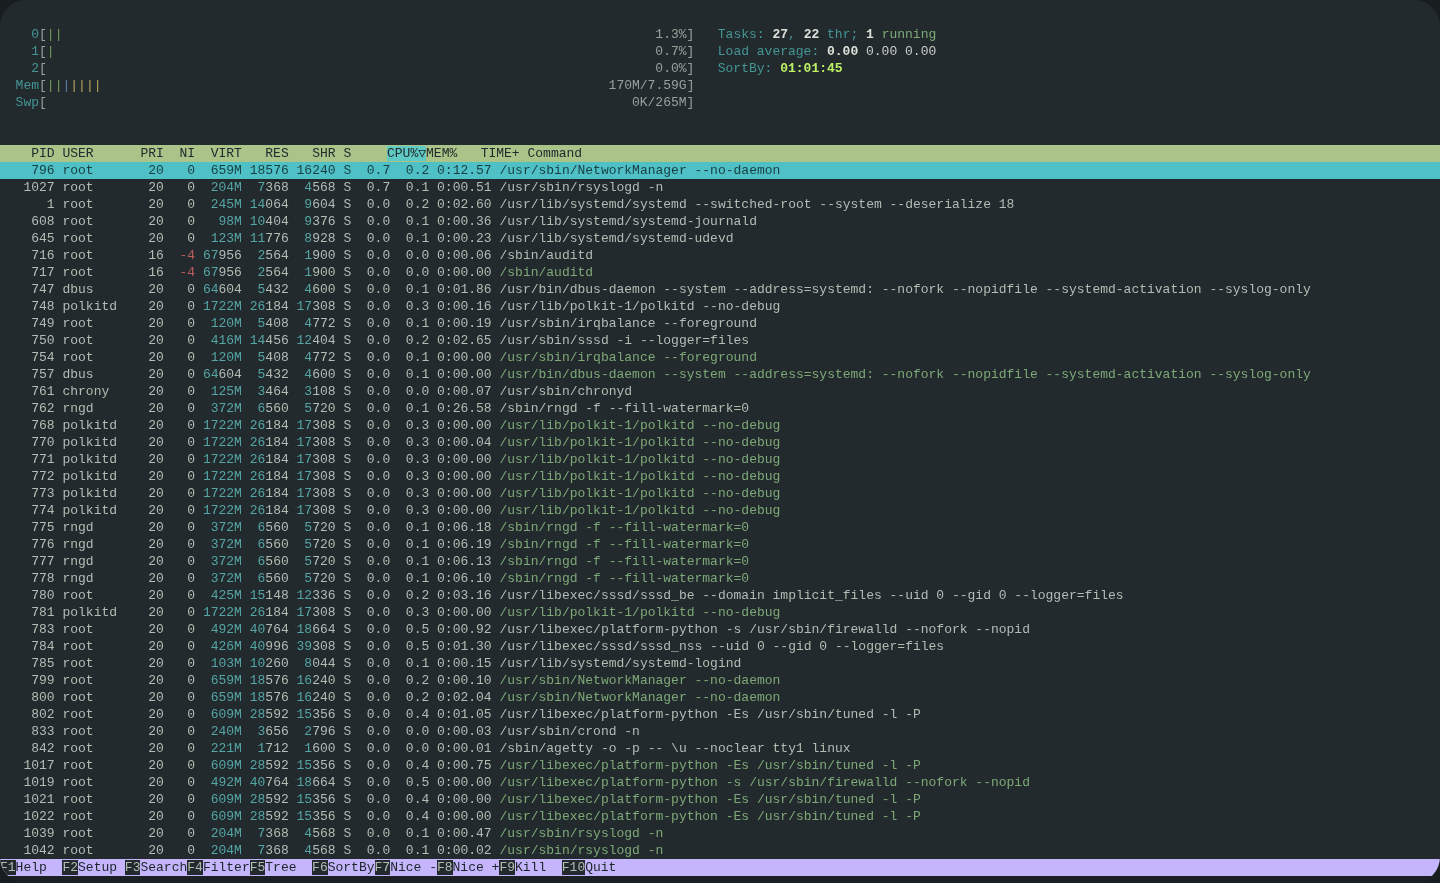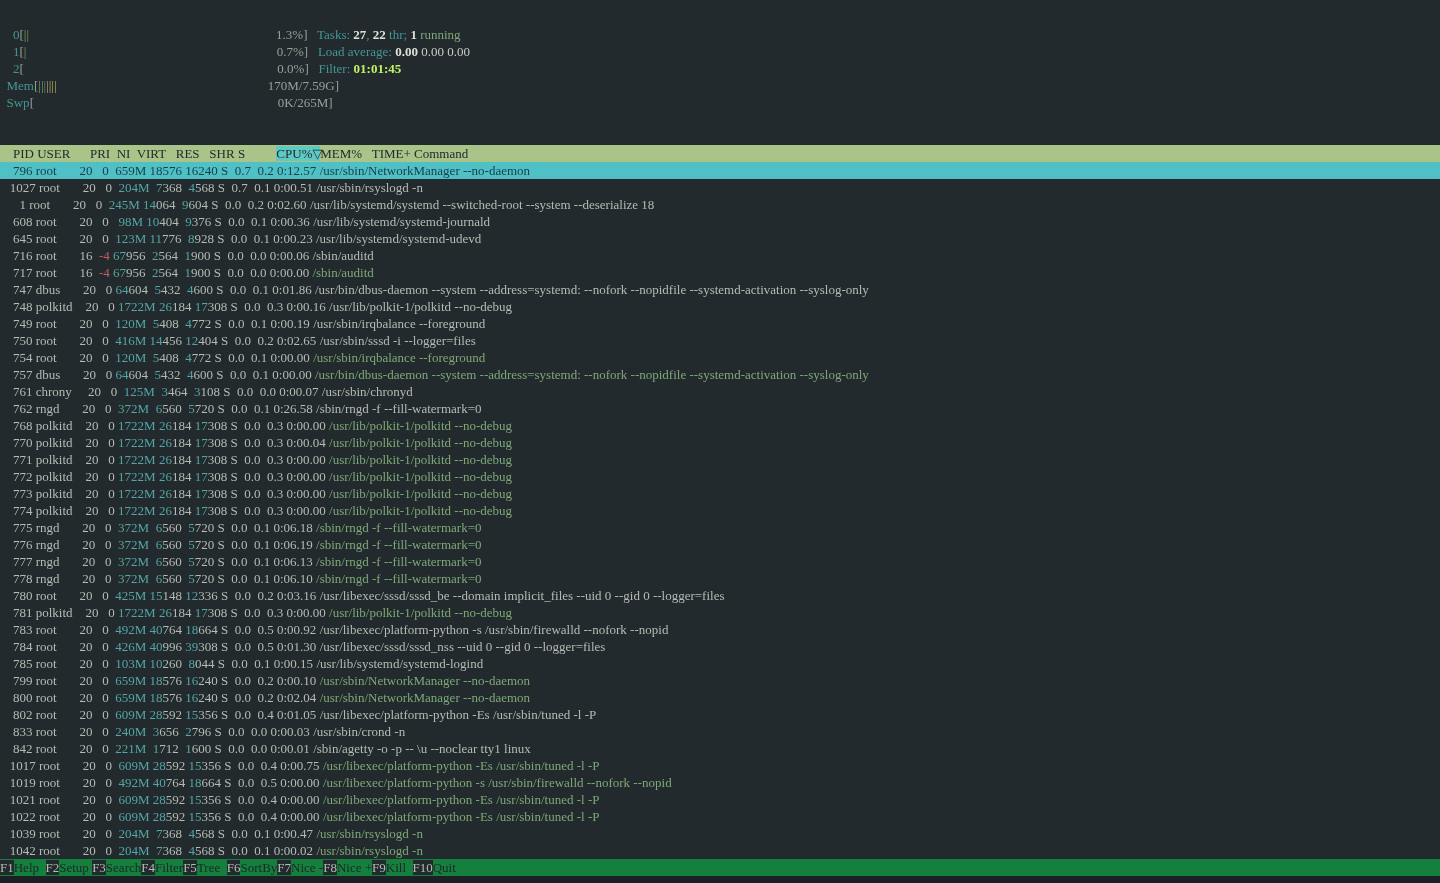--- a/index.html
+++ b/index.html
@@ -1,33 +1,33 @@
 <!DOCTYPE html>
 <html><head>
 <meta charset="utf-8">
 <style>
   html,body{margin:0;padding:0;background:#181e20;}
   .screen{
     position:relative;width:1440px;height:883px;background:#222a2d;
-    font-family:Liberation Serif, serif;
-    font-size:13px;line-height:17px;overflow:hidden;
+    font-family:Liberation Mono, monospace;
+    font-size:13px;line-height:17px;overflow:hidden;border-radius:26px;
   }
   .line{white-space:pre;height:17px;}
   #header-area{position:absolute;top:26px;left:0;}
   #table-header{
     position:absolute;top:145px;left:0;width:1440px;height:17px;
     background:#a9c388;color:#222a2d;white-space:pre;
   }
   #rows{position:absolute;top:162px;left:0;width:1440px;}
   .row{white-space:pre;height:17px;width:1440px;}
   .row.selected{background:#4fc0c6;}
   .row.selected span{color:#173f43 !important;}
   #footer{
     position:absolute;top:859px;left:0;width:1440px;height:17px;
-    background:#15803d;color:#1b2528;white-space:pre;
+    background:#c4b5fd;color:#1b2528;white-space:pre;
   }
   #bottom-strip{position:absolute;top:876px;left:0;width:1440px;height:7px;background:#1a2023;}
   .fg{color:#b4bcb4;}
   .fg2{color:#c8cfc6;}
   .dim{color:#97a19a;}
   .teal{color:#459595;}
   .cyn{color:#55a5a5;}
   .grn{color:#7ea878;}
   .red{color:#c05f5f;}
   .bw{color:#dbe1d8;font-weight:bold;}
@@ -39,21 +39,21 @@
   .arrow{display:inline-block;width:7.82px;}
   .fkey{background:#222a2d;color:#b4bcb4;}
 </style>
 </head>
 <body>
 
 <div class="screen">
   <div id="header-area">
       <div class="line"><span class="teal">    0</span><span class="dim">[</span><span class="bar-g">|</span><span class="bar-g">|</span><span>                                                                            </span><span class="dim">1.3%</span><span class="dim">]</span><span>   </span><span class="teal">Tasks: </span><span class="bw">27</span><span class="teal">, </span><span class="bw">22</span><span class="teal"> thr; </span><span class="bw">1</span><span class="grn"> running</span></div>
       <div class="line"><span class="teal">    1</span><span class="dim">[</span><span class="bar-g">|</span><span>                                                                             </span><span class="dim">0.7%</span><span class="dim">]</span><span>   </span><span class="teal">Load average: </span><span class="bw">0.00 </span><span class="fg2">0.00 </span><span class="fg2">0.00</span></div>
-      <div class="line"><span class="teal">    2</span><span class="dim">[</span><span>                                                                              </span><span class="dim">0.0%</span><span class="dim">]</span><span>   </span><span class="teal">Filter: </span><span class="bc">01:01:45</span></div>
+      <div class="line"><span class="teal">    2</span><span class="dim">[</span><span>                                                                              </span><span class="dim">0.0%</span><span class="dim">]</span><span>   </span><span class="teal">SortBy: </span><span class="bc">01:01:45</span></div>
       <div class="line"><span class="teal">  Mem</span><span class="dim">[</span><span class="bar-g">|</span><span class="bar-g">|</span><span class="bar-b">|</span><span class="bar-y">|</span><span class="bar-y">|</span><span class="bar-y">|</span><span class="bar-y">|</span><span>                                                                 </span><span class="dim">170M/7.59G</span><span class="dim">]</span></div>
       <div class="line"><span class="teal">  Swp</span><span class="dim">[</span><span>                                                                           </span><span class="dim">0K/265M</span><span class="dim">]</span></div>
     </div>
   <div id="table-header"><span>    PID</span><span> </span><span>USER     </span><span> </span><span>PRI</span><span> </span><span> NI</span><span> </span><span> VIRT</span><span> </span><span>  RES</span><span> </span><span>  SHR</span><span> </span><span>S</span><span> </span><span class="sortcol">CPU%<span class="arrow">▽</span></span><span>MEM%</span><span> </span><span>  TIME+</span><span> </span><span>Command</span></div>
   <div id="rows">
       <div class="row selected"><span class="fg">    796</span><span class="fg"> </span><span class="fg">root     </span><span class="fg"> </span><span class="fg"> 20</span><span class="fg"> </span><span class="fg">  0</span><span class="fg"> </span><span class="cyn"> 659M</span><span class="fg"> </span><span class="cyn">18</span><span class="fg">576</span><span class="fg"> </span><span class="cyn">16</span><span class="fg">240</span><span class="fg"> </span><span class="fg">S</span><span class="fg"> </span><span class="fg"> 0.7</span><span class="fg"> </span><span class="fg"> 0.2</span><span class="fg"> </span><span class="fg">0:12.57</span><span class="fg"> </span><span class="fg">/usr/sbin/NetworkManager --no-daemon</span></div>
       <div class="row"><span class="fg">   1027</span><span class="fg"> </span><span class="fg">root     </span><span class="fg"> </span><span class="fg"> 20</span><span class="fg"> </span><span class="fg">  0</span><span class="fg"> </span><span class="cyn"> 204M</span><span class="fg"> </span><span class="cyn"> 7</span><span class="fg">368</span><span class="fg"> </span><span class="cyn"> 4</span><span class="fg">568</span><span class="fg"> </span><span class="fg">S</span><span class="fg"> </span><span class="fg"> 0.7</span><span class="fg"> </span><span class="fg"> 0.1</span><span class="fg"> </span><span class="fg">0:00.51</span><span class="fg"> </span><span class="fg">/usr/sbin/rsyslogd -n</span></div>
       <div class="row"><span class="fg">      1</span><span class="fg"> </span><span class="fg">root     </span><span class="fg"> </span><span class="fg"> 20</span><span class="fg"> </span><span class="fg">  0</span><span class="fg"> </span><span class="cyn"> 245M</span><span class="fg"> </span><span class="cyn">14</span><span class="fg">064</span><span class="fg"> </span><span class="cyn"> 9</span><span class="fg">604</span><span class="fg"> </span><span class="fg">S</span><span class="fg"> </span><span class="fg"> 0.0</span><span class="fg"> </span><span class="fg"> 0.2</span><span class="fg"> </span><span class="fg">0:02.60</span><span class="fg"> </span><span class="fg">/usr/lib/systemd/systemd --switched-root --system --deserialize 18</span></div>
       <div class="row"><span class="fg">    608</span><span class="fg"> </span><span class="fg">root     </span><span class="fg"> </span><span class="fg"> 20</span><span class="fg"> </span><span class="fg">  0</span><span class="fg"> </span><span class="cyn">  98M</span><span class="fg"> </span><span class="cyn">10</span><span class="fg">404</span><span class="fg"> </span><span class="cyn"> 9</span><span class="fg">376</span><span class="fg"> </span><span class="fg">S</span><span class="fg"> </span><span class="fg"> 0.0</span><span class="fg"> </span><span class="fg"> 0.1</span><span class="fg"> </span><span class="fg">0:00.36</span><span class="fg"> </span><span class="fg">/usr/lib/systemd/systemd-journald</span></div>
       <div class="row"><span class="fg">    645</span><span class="fg"> </span><span class="fg">root     </span><span class="fg"> </span><span class="fg"> 20</span><span class="fg"> </span><span class="fg">  0</span><span class="fg"> </span><span class="cyn"> 123M</span><span class="fg"> </span><span class="cyn">11</span><span class="fg">776</span><span class="fg"> </span><span class="cyn"> 8</span><span class="fg">928</span><span class="fg"> </span><span class="fg">S</span><span class="fg"> </span><span class="fg"> 0.0</span><span class="fg"> </span><span class="fg"> 0.1</span><span class="fg"> </span><span class="fg">0:00.23</span><span class="fg"> </span><span class="fg">/usr/lib/systemd/systemd-udevd</span></div>

